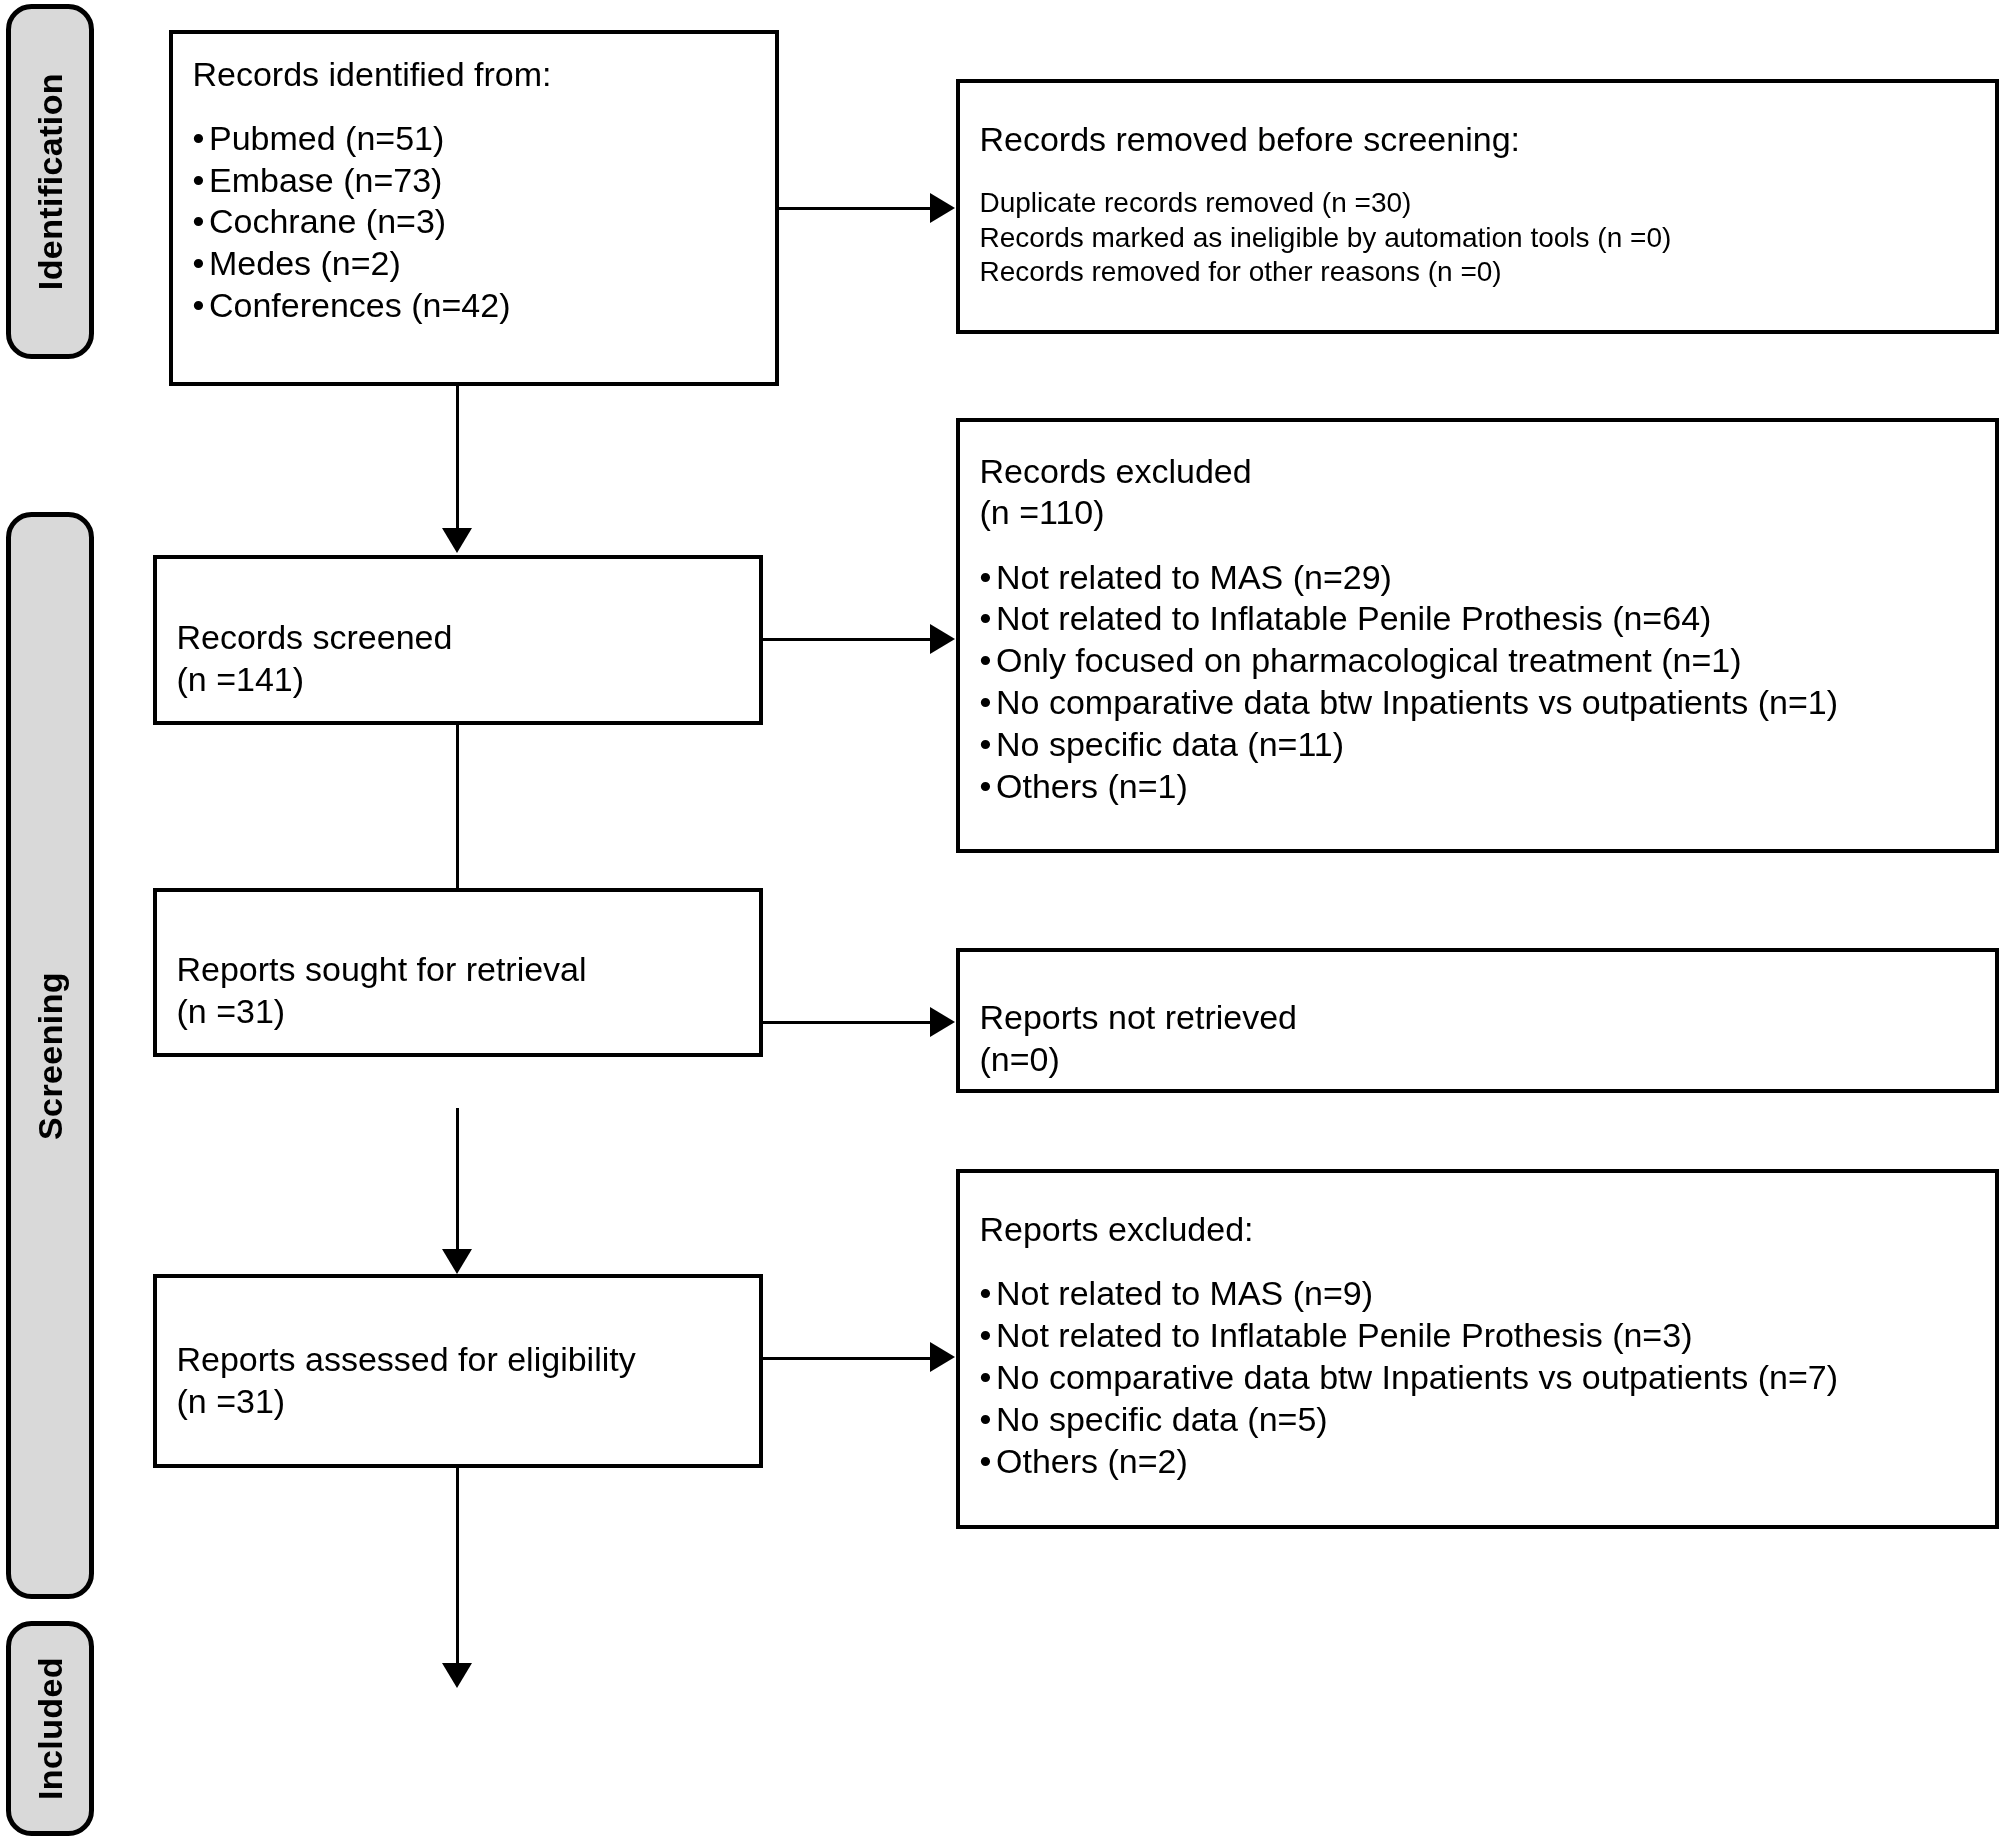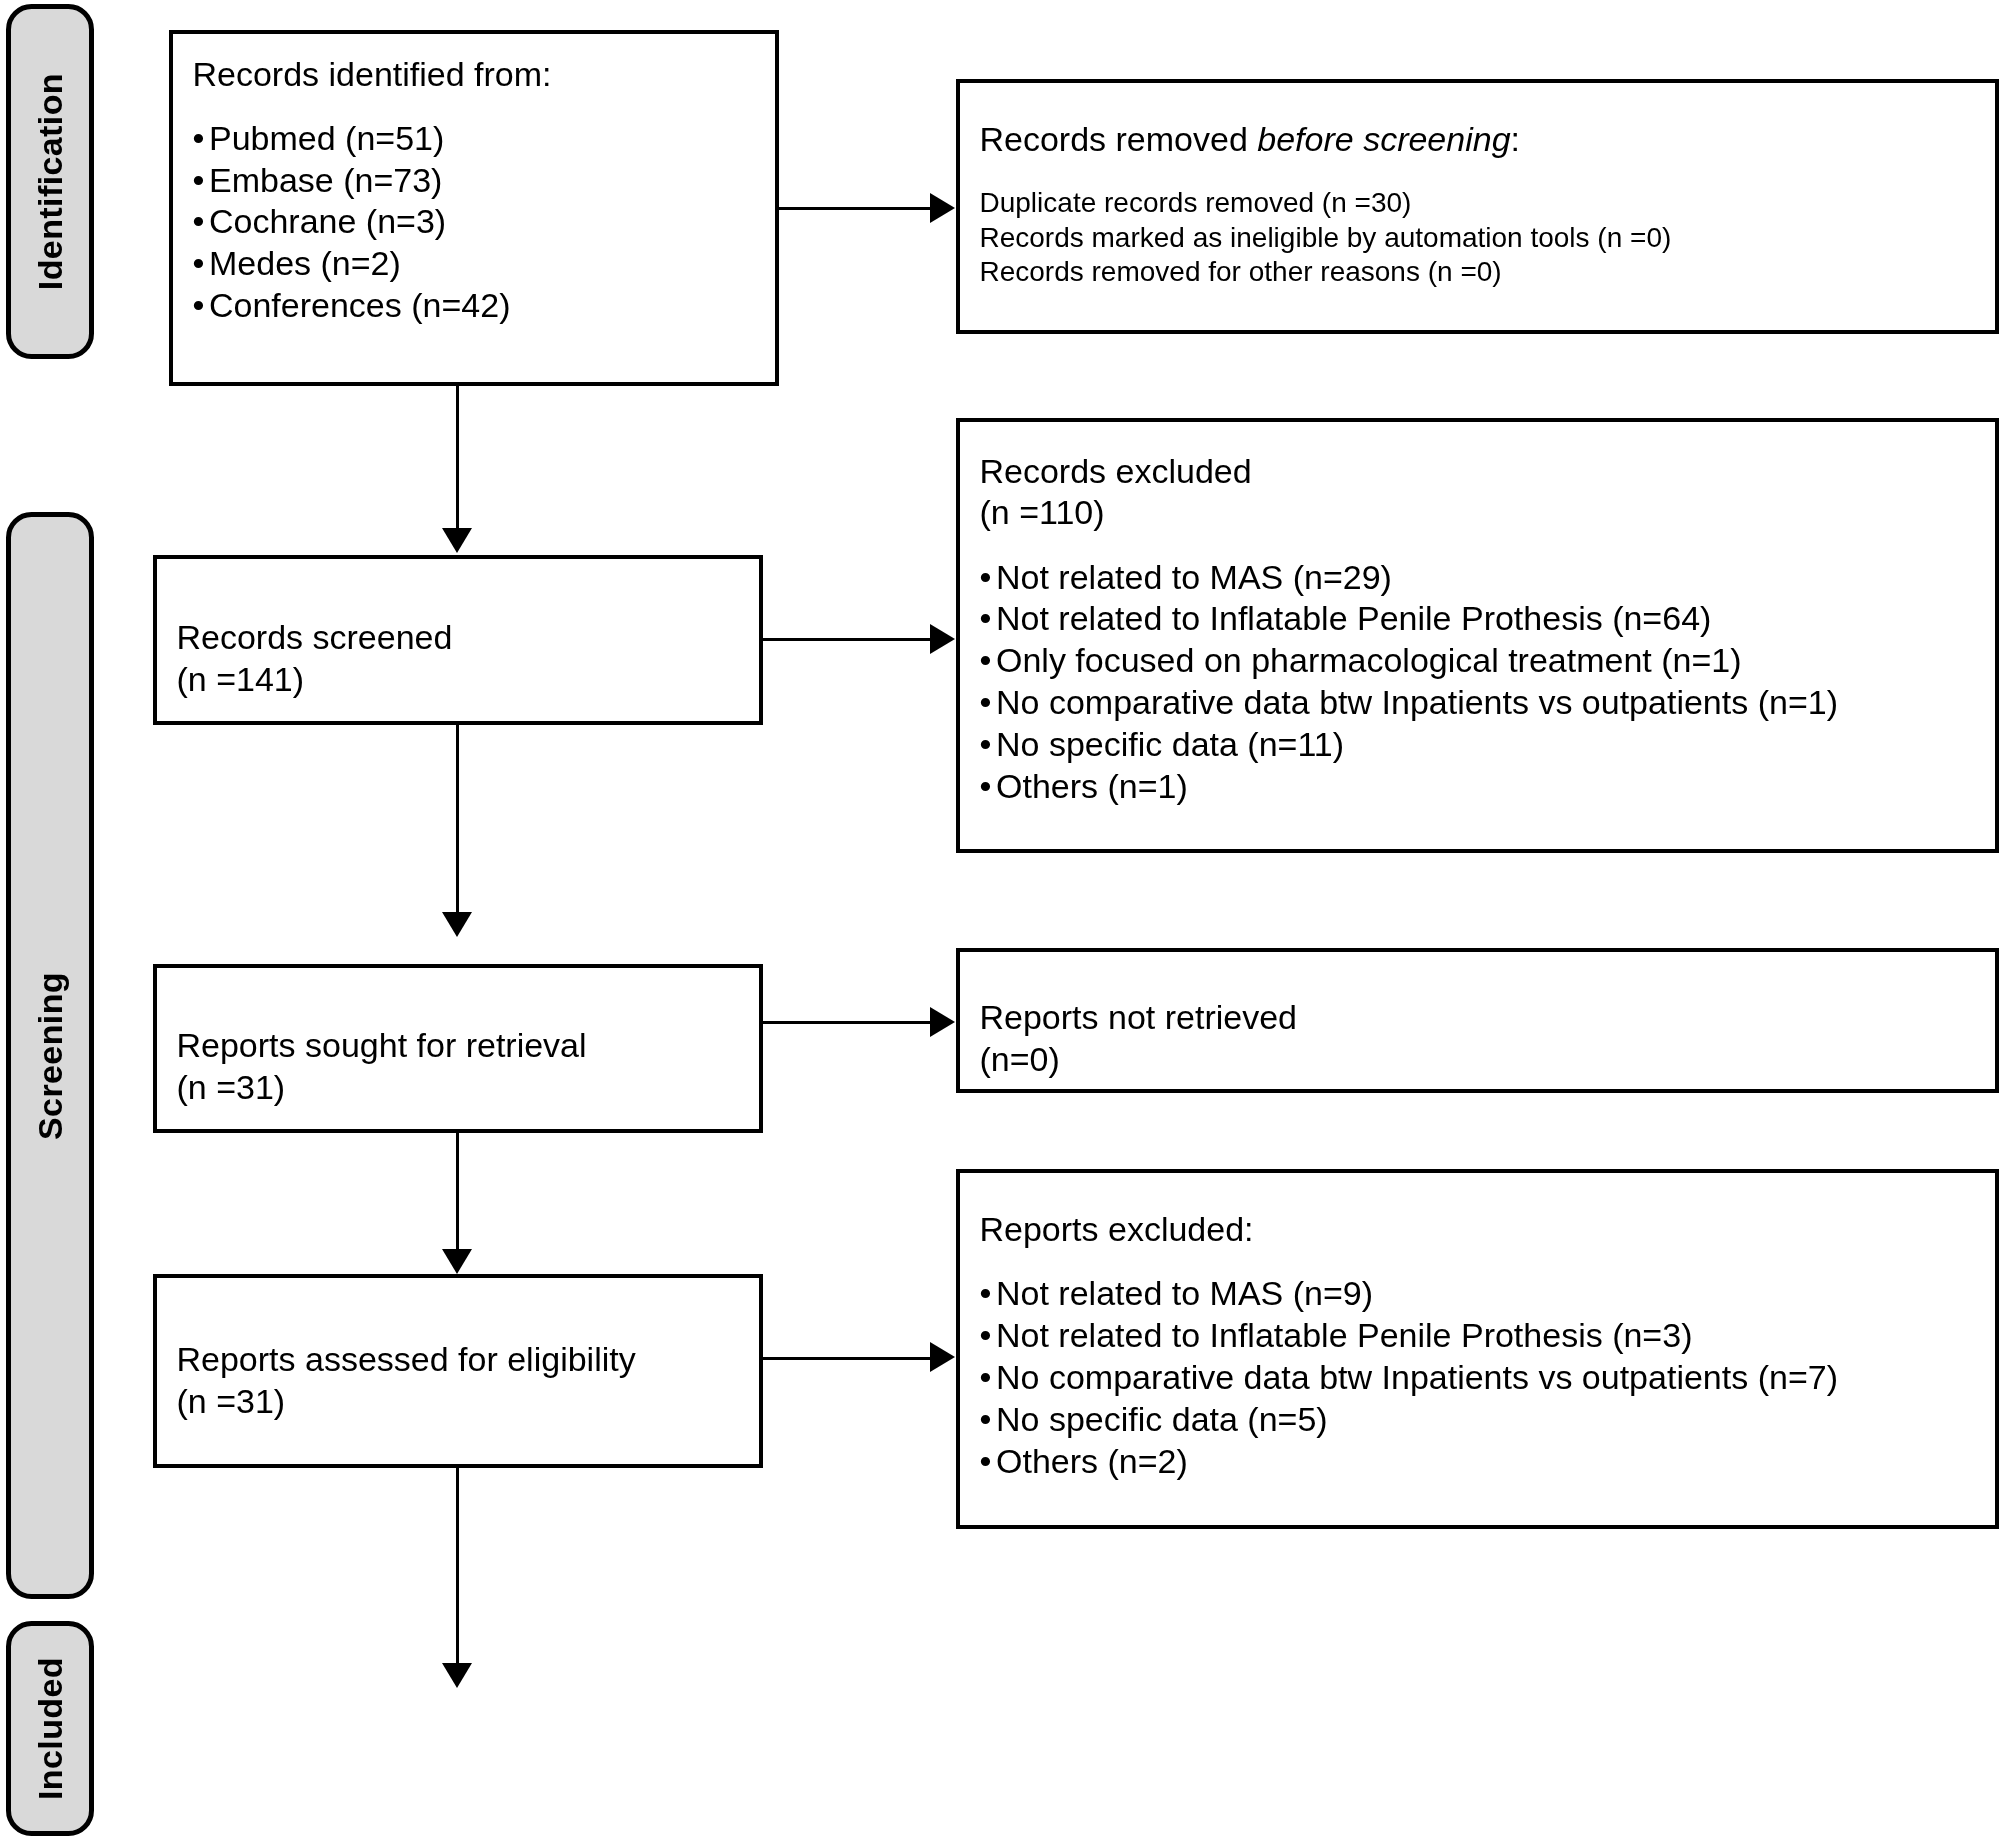--- a/index.html
+++ b/index.html
@@ -45,21 +45,20 @@
     box-sizing: border-box;
     padding: 19.5px 19.5px 13.5px 19.5px;
     color: #000000;
   }
   .box-title {
     font-size: 34px;
     line-height: 1.23;
     white-space: pre-line;
   }
   .box-title .ital {
-    font-style: italic;
   }
   .plain-lines {
     margin-top: 25.5px;
   }
   .plain-lines .pline {
     font-size: 28px;
     line-height: 1.23;
   }
   .bullets {
     list-style: none;
@@ -159,21 +158,21 @@
       <li>Medes (n=2)</li>
       <li>Conferences (n=42)</li>
     </ul>
   </div>
 
   <div class="flow-box" style="left:153px; top:555px; width:610px; height:170px; padding-top:58px;">
     <div class="box-title">Records screened</div>
     <div class="box-title">(n =141)</div>
   </div>
 
-  <div class="flow-box" style="left:153px; top:964px; width:610px; height:169px; padding-top:57px;">
+  <div class="flow-box" style="left:153px; top:888px; width:610px; height:169px; padding-top:57px;">
     <div class="box-title">Reports sought for retrieval</div>
     <div class="box-title">(n =31)</div>
   </div>
 
   <div class="flow-box" style="left:153px; top:1274px; width:610px; height:194px; padding-top:61px;">
     <div class="box-title">Reports assessed for eligibility</div>
     <div class="box-title">(n =31)</div>
   </div>
 
 

